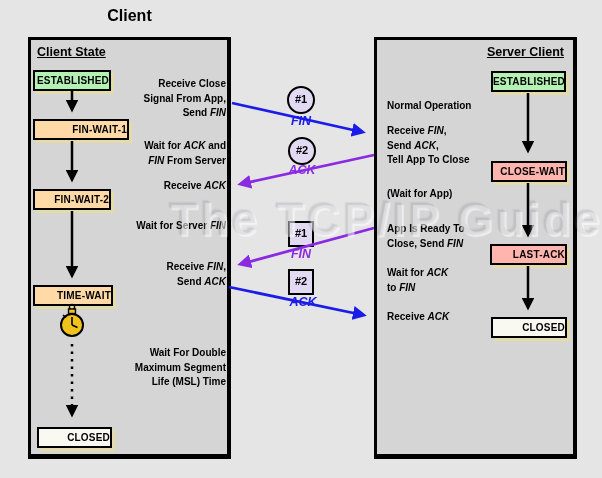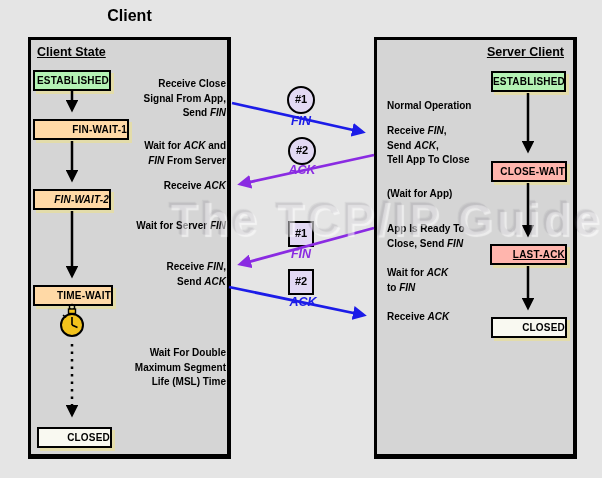--- a/index.html
+++ b/index.html
@@ -65,36 +65,36 @@
 <body>
 
 <div id="stage">
 
   <div class="col-title" style="left:28px;">Client</div>
 
   <div class="panel" style="left:28px;"></div>
   <div class="panel-header" style="left:37px;top:45px;">Client State</div>
   <div class="state-box bg-green" style="left:33px;top:70px;width:74px;">ESTABLISHED</div>
   <div class="state-box bg-peach" style="left:33px;top:119px;width:74px;padding-left:18px;">FIN-WAIT-1</div>
-  <div class="state-box bg-peach" style="left:33px;top:189px;width:74px;font-style:italic;">FIN-WAIT-2</div>
+  <div class="state-box bg-peach" style="left:33px;top:189px;width:74px;">FIN-WAIT-2</div>
   <div class="state-box bg-peach" style="left:33px;top:285px;width:76px;">TIME-WAIT</div>
   <div class="state-box bg-white" style="left:37px;top:427px;width:71px;">CLOSED</div>
 
   <div class="note r" style="right:376px;top:77px;">Receive Close<br>Signal From App,<br>Send <i>FIN</i></div>
   <div class="note r" style="right:376px;top:139px;">Wait for <i>ACK</i> and<br><i>FIN</i> From Server</div>
   <div class="note r" style="right:376px;top:179px;">Receive <i>ACK</i></div>
   <div class="note r" style="right:376px;top:219px;">Wait for Server <i>FIN</i></div>
   <div class="note r" style="right:376px;top:260px;">Receive <i>FIN</i>,<br>Send <i>ACK</i></div>
   <div class="note r" style="right:376px;top:346px;">Wait For Double<br>Maximum Segment<br>Life (MSL) Time</div>
 
   <div class="panel" style="left:374px;"></div>
   <div class="panel-header" style="right:38px;top:45px;">Server Client</div>
   <div class="state-box bg-green" style="left:491px;top:71px;width:71px;">ESTABLISHED</div>
   <div class="state-box bg-pink" style="left:491px;top:161px;width:72px;">CLOSE-WAIT</div>
-  <div class="state-box bg-pink" style="left:490px;top:244px;width:73px;text-decoration:underline;">LAST-ACK</div>
+  <div class="state-box bg-pink" style="left:490px;top:244px;width:73px;">LAST-ACK</div>
   <div class="state-box bg-white" style="left:491px;top:317px;width:72px;">CLOSED</div>
 
   <div class="note l" style="left:387px;top:99px;">Normal Operation</div>
   <div class="note l" style="left:387px;top:124px;">Receive <i>FIN</i>,<br>Send <i>ACK</i>,<br>Tell App To Close</div>
   <div class="note l" style="left:387px;top:187px;">(Wait for App)</div>
   <div class="note l" style="left:387px;top:266px;">Wait for <i>ACK</i><br>to <i>FIN</i></div>
   <div class="note l" style="left:387px;top:222px;">App Is Ready To<br>Close, Send <i>FIN</i></div>
   <div class="note l" style="left:387px;top:310px;">Receive <i>ACK</i></div>
 
   <div class="badge circle" style="left:287px;top:86px;">#1</div>

